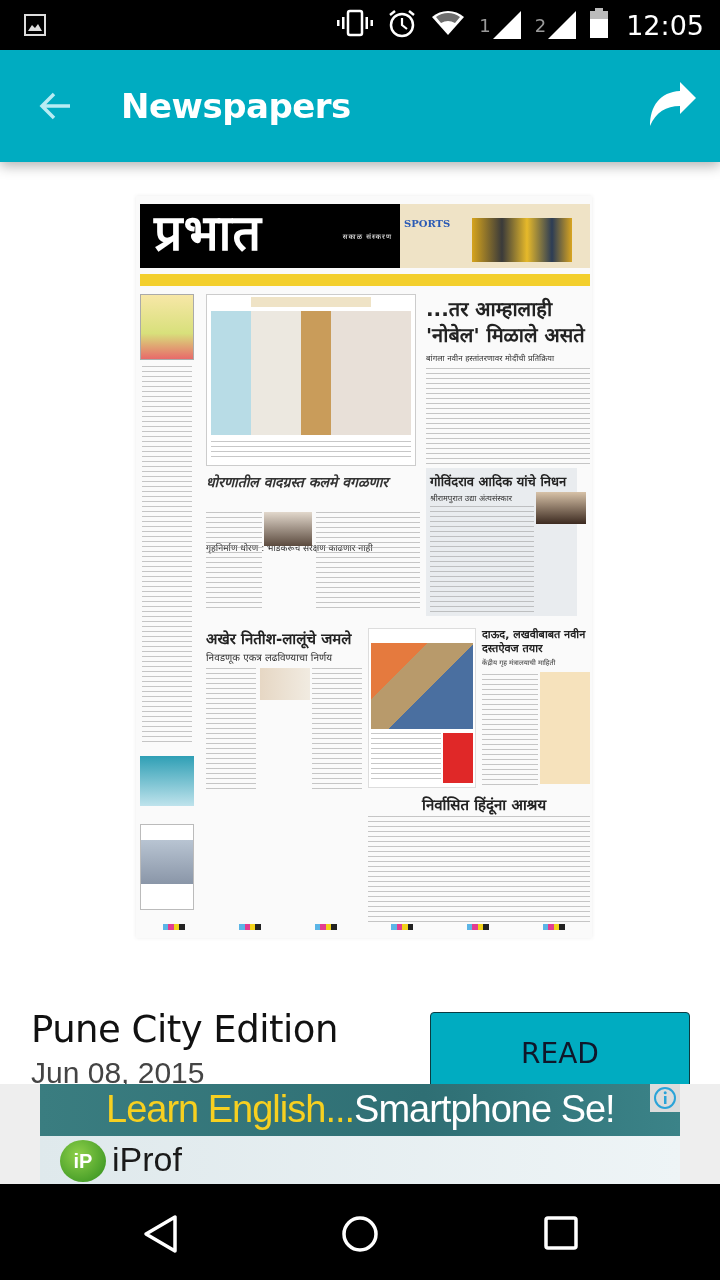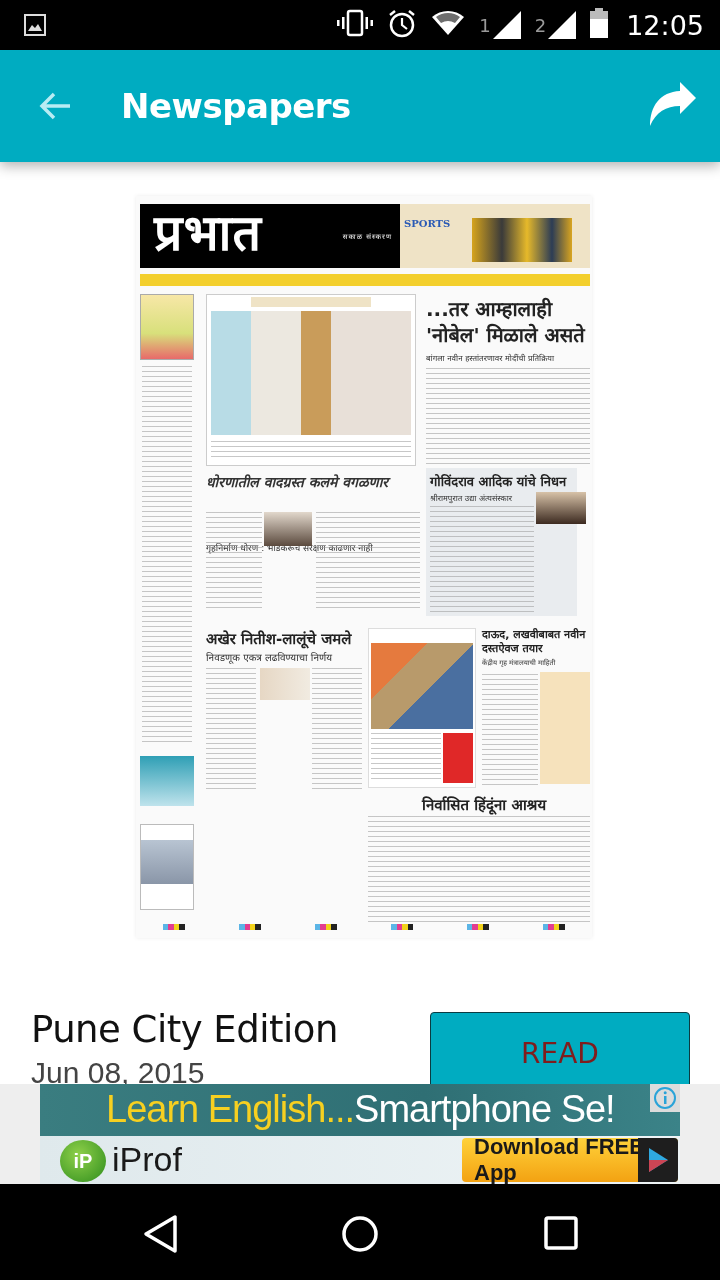--- a/index.html
+++ b/index.html
@@ -32,21 +32,21 @@
   .sub { position: absolute; font-family: "DejaVu Sans", sans-serif; color: #333; }
   .block { position: absolute; }
   .text-lines { background: repeating-linear-gradient(180deg, #9a9a9a 0 1px, transparent 1px 5px); opacity: 0.55; }
   .photo { position: absolute; }
   .color-marks { position: absolute; bottom: 8px; left: 0; width: 456px; height: 6px; display: flex; justify-content: space-around; }
   .color-marks span { width: 22px; height: 6px; background: linear-gradient(90deg,#5bb5e6 0 25%,#e33c8f 25% 50%,#f2d21a 50% 75%,#222 75%); }
 
   
   .edition-title { position: absolute; left: 31px; top: 1008px; font-family: "DejaVu Sans", sans-serif; font-size: 37px; color: #111; letter-spacing: -0.5px; }
   .edition-date { position: absolute; left: 31px; top: 1056px; font-family: Liberation Sans, sans-serif; font-size: 30px; color: #444; }
-  .read-btn { position: absolute; left: 430px; top: 1012px; width: 260px; height: 90px; background: #00acc1; border: 1px solid #0a3b42; border-radius: 4px; color: #7f1d1d; font-family: "DejaVu Sans", sans-serif; font-size: 28px; display: flex; justify-content: center; padding-top: 24px; }
+  .read-btn { position: absolute; left: 430px; top: 1012px; width: 260px; height: 90px; background: #00acc1; border: 1px solid #0a3b42; border-radius: 4px; color: #0f172a; font-family: "DejaVu Sans", sans-serif; font-size: 28px; display: flex; justify-content: center; padding-top: 24px; }
 
   
   .ad-area { position: absolute; left: 0; top: 1084px; width: 720px; height: 100px; background: #eeeeee; }
   .ad { position: absolute; left: 40px; top: 0; width: 640px; height: 100px; }
   .ad-top { position: absolute; left: 0; top: 0; width: 640px; height: 52px; background: linear-gradient(90deg,#3a7d80,#2f6f74 60%,#3b8388); }
   .ad-top .txt { position: absolute; left: 66px; top: 4px; font-family: "Liberation Sans", sans-serif; font-size: 38px; color: #fff; letter-spacing: -1px; }
   .ad-top .txt .y { color: #f7d020; }
   .ad-bottom { position: absolute; left: 0; top: 52px; width: 640px; height: 48px; background: linear-gradient(90deg,#dfe9ec,#eef4f6); }
   .iprof-logo { position: absolute; left: 20px; top: 4px; width: 46px; height: 42px; border-radius: 50%; background: radial-gradient(circle at 40% 35%,#8fd04a,#2e8d1c); color: #fff; font-weight: bold; font-size: 20px; display: flex; align-items: center; justify-content: center; }
   .iprof-text { position: absolute; left: 72px; top: 4px; font-family: "Liberation Sans", sans-serif; font-size: 34px; color: #1a1a1a; }
@@ -212,29 +212,20 @@
   <div class="ad-area">
     <div class="ad">
       <div class="ad-top">
         <div class="txt"><span class="y">Learn English...</span><span>Smartphone Se!</span></div>
       </div>
       <div class="ad-bottom">
         <div class="iprof-logo">
             <span>iP</span>
           </div>
         <div class="iprof-text">iProf</div>
-        <div class="dl-btn">
-          <span>Download FREE App</span>
-          <span class="dl-play">
-            <svg width="22" height="26" viewBox="0 0 22 26">
-                <path d="M2 1 L21 13 L2 25 Z" fill="#2fa9e0"></path>
-                <path d="M2 13 L21 13 L2 25 Z" fill="#e8343b" opacity="0.85"></path>
-              </svg>
-          </span>
-        </div>
       </div>
     </div>
     <div class="ad-info">
       <svg width="24" height="24" viewBox="0 0 24 24">
           <circle cx="12" cy="12" r="10" fill="none" stroke="#2aa3d8" stroke-width="2"></circle>
           <rect x="11" y="10" width="2.5" height="8" fill="#2aa3d8"></rect>
           <circle cx="12.2" cy="6.8" r="1.5" fill="#2aa3d8"></circle>
         </svg>
     </div>
   </div>

